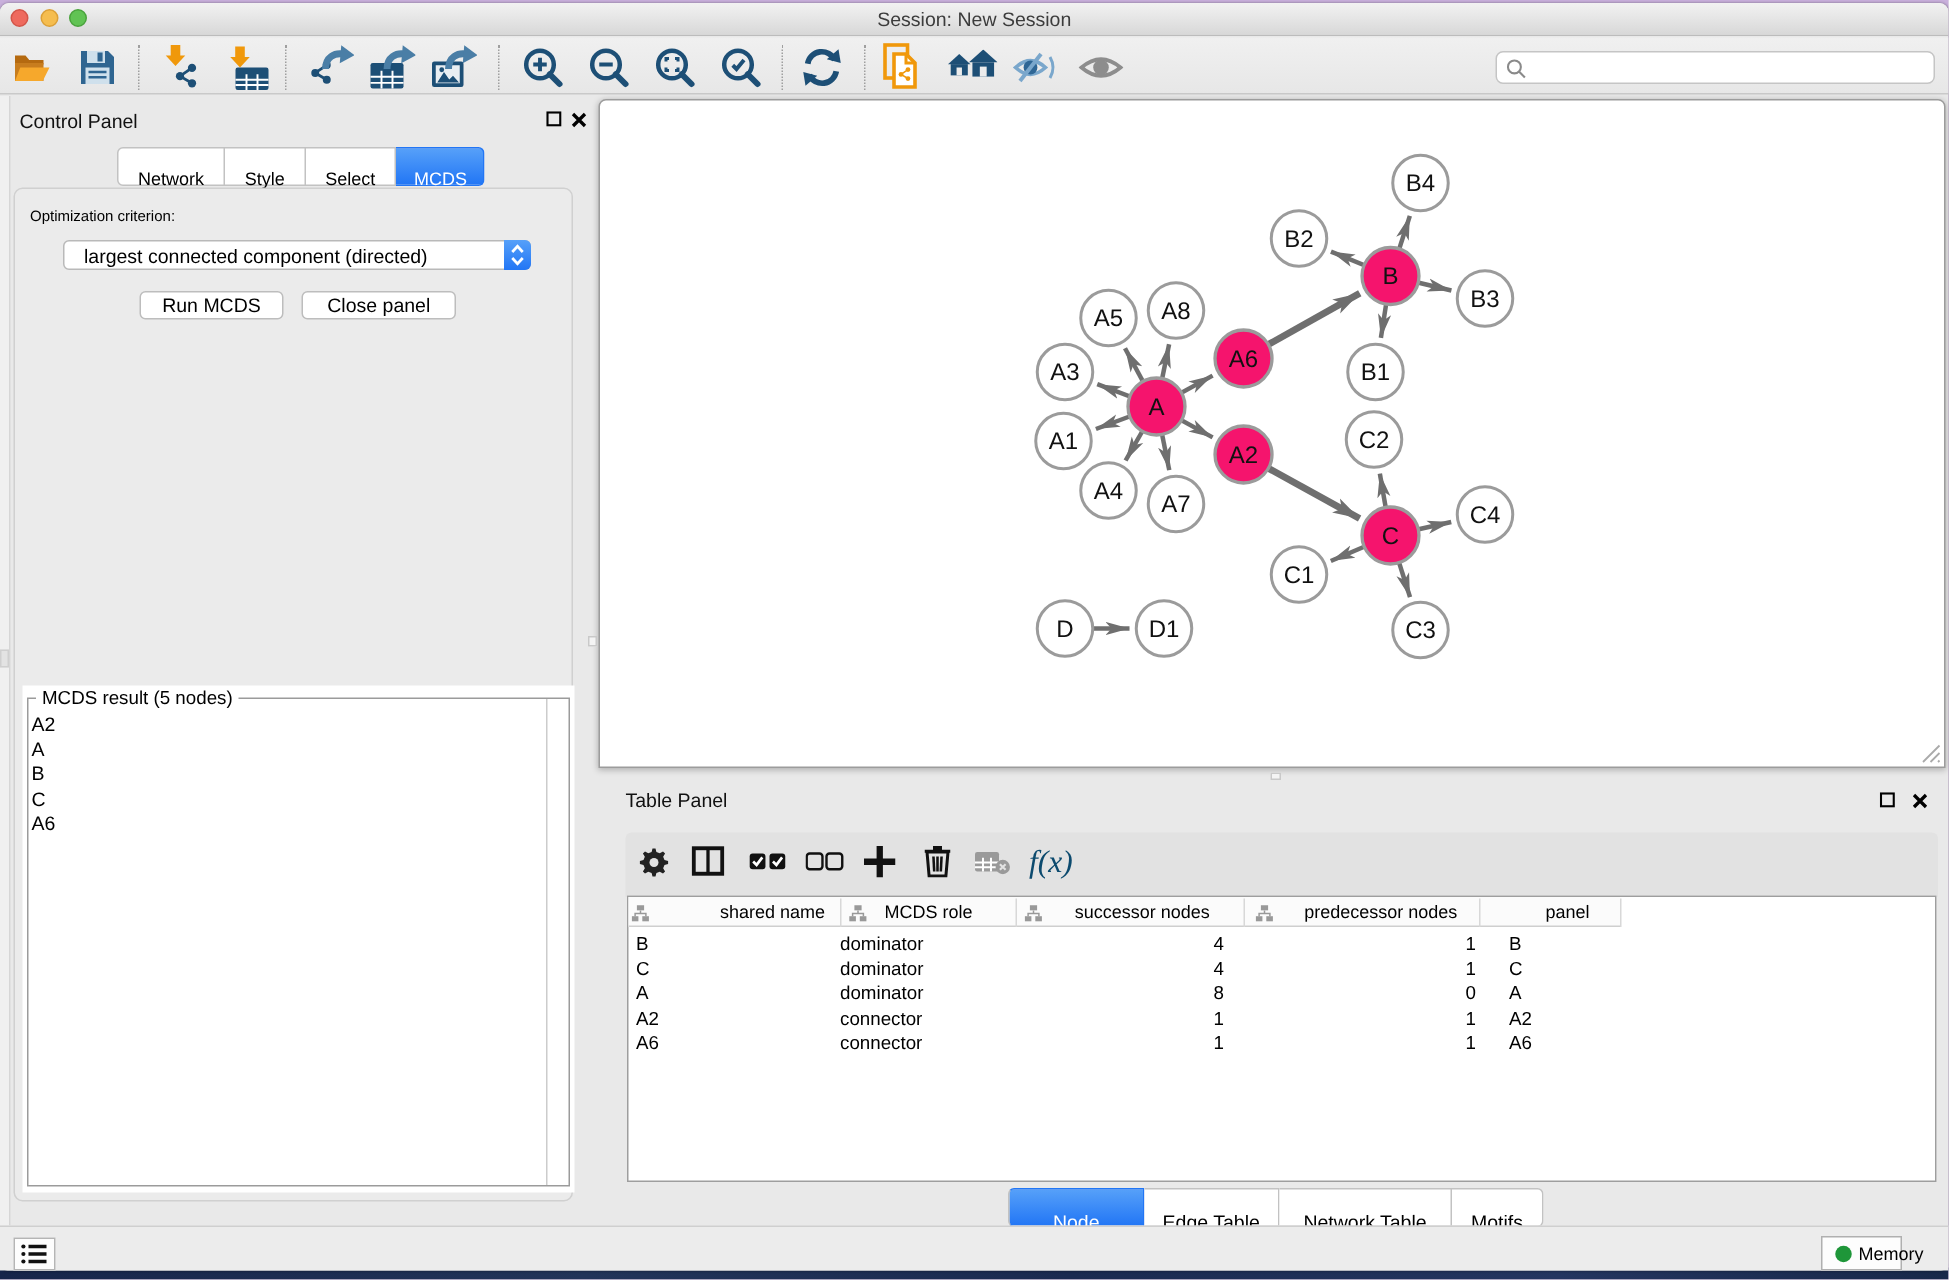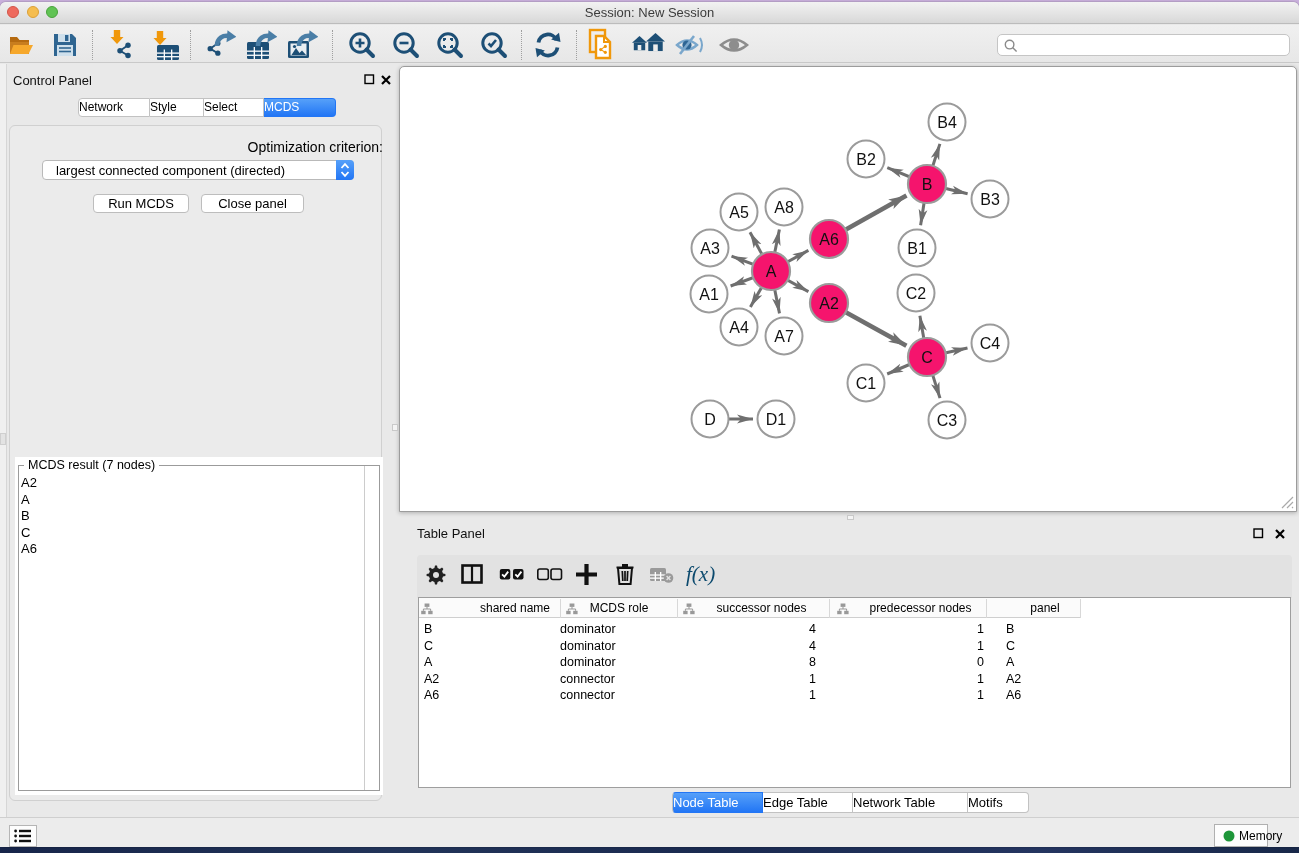--- a/index.html
+++ b/index.html
@@ -9,21 +9,21 @@
 #titlebar .t{position:absolute;width:100%;text-align:center;top:3px;font-size:13px;color:#3c3c3c}
 .tl{position:absolute;width:12px;height:12px;border-radius:50%;border:0.5px solid}
 #toolbar{position:absolute;left:0;top:23px;width:100%;height:38px;background:linear-gradient(#f0f0f0,#e7e7e7);border-bottom:1px solid #c9c9c9}
 .tsep{position:absolute;top:5px;height:30px;border-left:1px dotted #9f9f9f}
 #search{position:absolute;left:997px;top:32px;width:293px;height:22px;background:#fff;border:1px solid #c5c5c5;border-radius:5px}
 #leftstrip{position:absolute;left:0;top:62px;width:7px;height:753px;background:#f0f0f0;border-right:1px solid #d6d6d6}
 #cpanel{position:absolute;left:8px;top:62px;width:383px;height:753px}
 #cpanel .title{position:absolute;left:5px;top:9px;font-size:13px;color:#111}
 #inset{position:absolute;left:1px;top:61px;width:373px;height:676px;background:#ebebeb;border:1px solid #d0d0d0;border-radius:6px}
 .tabs{position:absolute;display:flex;height:19px}
-.tabs .tab{border:1px solid #c2c2c2;border-left:none;background:#fff;color:#000;font-size:12px;line-height:17px;padding:0;box-sizing:border-box}
+.tabs .tab{border:1px solid #c2c2c2;border-left:none;background:#fff;color:#000;font-size:12px;line-height:17px;text-align:center;padding:12px;box-sizing:border-box}
 .tabs .tab:first-child{border-left:1px solid #c2c2c2;border-radius:4px 0 0 4px}
 .tabs .tab:last-child{border-radius:0 4px 4px 0}
 .tabs .sel{background:linear-gradient(#56a0f9,#2276f5);border-color:#2276f5;color:#fff}
 .btn{position:absolute;height:19px;background:#fff;border:1px solid #bdbdbd;border-radius:4px;font-size:13px;text-align:center;line-height:17px;color:#000}
 #combo{position:absolute;left:34px;top:96px;width:312px;height:20px;background:#fff;border:1px solid #b9b9b9;border-radius:4px}
 #combo .v{position:absolute;left:13px;top:2px;font-size:13px}
 #combo .sp{position:absolute;right:-1px;top:-1px;width:18px;height:20px;background:linear-gradient(#56a0f9,#2276f5);border-radius:0 4px 4px 0}
 #resbox{position:absolute;left:7px;top:393px;width:368px;height:338px;background:#fff}
 #resborder{position:absolute;left:3px;top:8px;width:362px;height:326px;border:1px solid #9b9b9b}
 #reslabel{position:absolute;left:9px;top:1px;font-size:12.5px;background:#fff;padding:0 4px}
@@ -177,36 +177,36 @@
     <svg class="wicon" style="left:356px;top:10px" width="11" height="11">
         <rect x="1" y="1" width="8.5" height="8.5" fill="none" stroke="#000" stroke-width="1.4"></rect>
       </svg>
     <svg class="wicon" style="left:372px;top:10px" width="12" height="12">
         <path d="M2,2 L10,10 M10,2 L2,10" stroke="#000" stroke-width="2.2"></path>
       </svg>
     <div class="tabs" style="left:70px;top:34px">
         <div class="tab" style="width:72px">Network</div>
         <div class="tab" style="width:54px">Style</div>
         <div class="tab" style="width:60px">Select</div>
-        <div class="tab sel" style="width:72px">MCDS</div>
+        <div class="tab sel" style="width:59px">MCDS</div>
       </div>
     <div id="inset"></div>
-    <div style="position:absolute;left:0;top:75px;width:375px;text-align:right;font-size:14px">Optimization criterion:</div>
+    <div style="position:absolute;left:12px;top:75px;width:375px;text-align:left;font-size:10px">Optimization criterion:</div>
     <div id="combo">
         <span class="v">largest connected component (directed)</span>
         <span class="sp"><svg width="18" height="20" viewBox="0 0 18 20">
             <path d="M5.5,8 L9,4.2 L12.5,8" stroke="#fff" stroke-width="1.8" fill="none"></path>
             <path d="M5.5,12 L9,15.8 L12.5,12" stroke="#fff" stroke-width="1.8" fill="none"></path>
           </svg></span>
       </div>
     <div class="btn" style="left:85px;top:130px;width:96px">Run MCDS</div>
     <div class="btn" style="left:193px;top:130px;width:103px">Close panel</div>
     <div id="resbox">
       <div id="resborder"></div>
-      <div id="reslabel">MCDS result (7 nodes)</div>
+      <div id="reslabel">MCDS result (5 nodes)</div>
       <div style="position:absolute;left:349px;top:9px;width:1px;height:324px;background:#ccc"></div>
       <div style="position:absolute;left:6px;top:18px;font-size:13px">A2</div>
         <div style="position:absolute;left:6px;top:34.5px;font-size:13px">A</div>
         <div style="position:absolute;left:6px;top:51px;font-size:13px">B</div>
         <div style="position:absolute;left:6px;top:67.5px;font-size:13px">C</div>
         <div style="position:absolute;left:6px;top:84px;font-size:13px">A6</div>
     </div>
   </div>
   <div id="netwin">
     <svg style="position:absolute;right:2px;bottom:2px" width="13" height="13">

